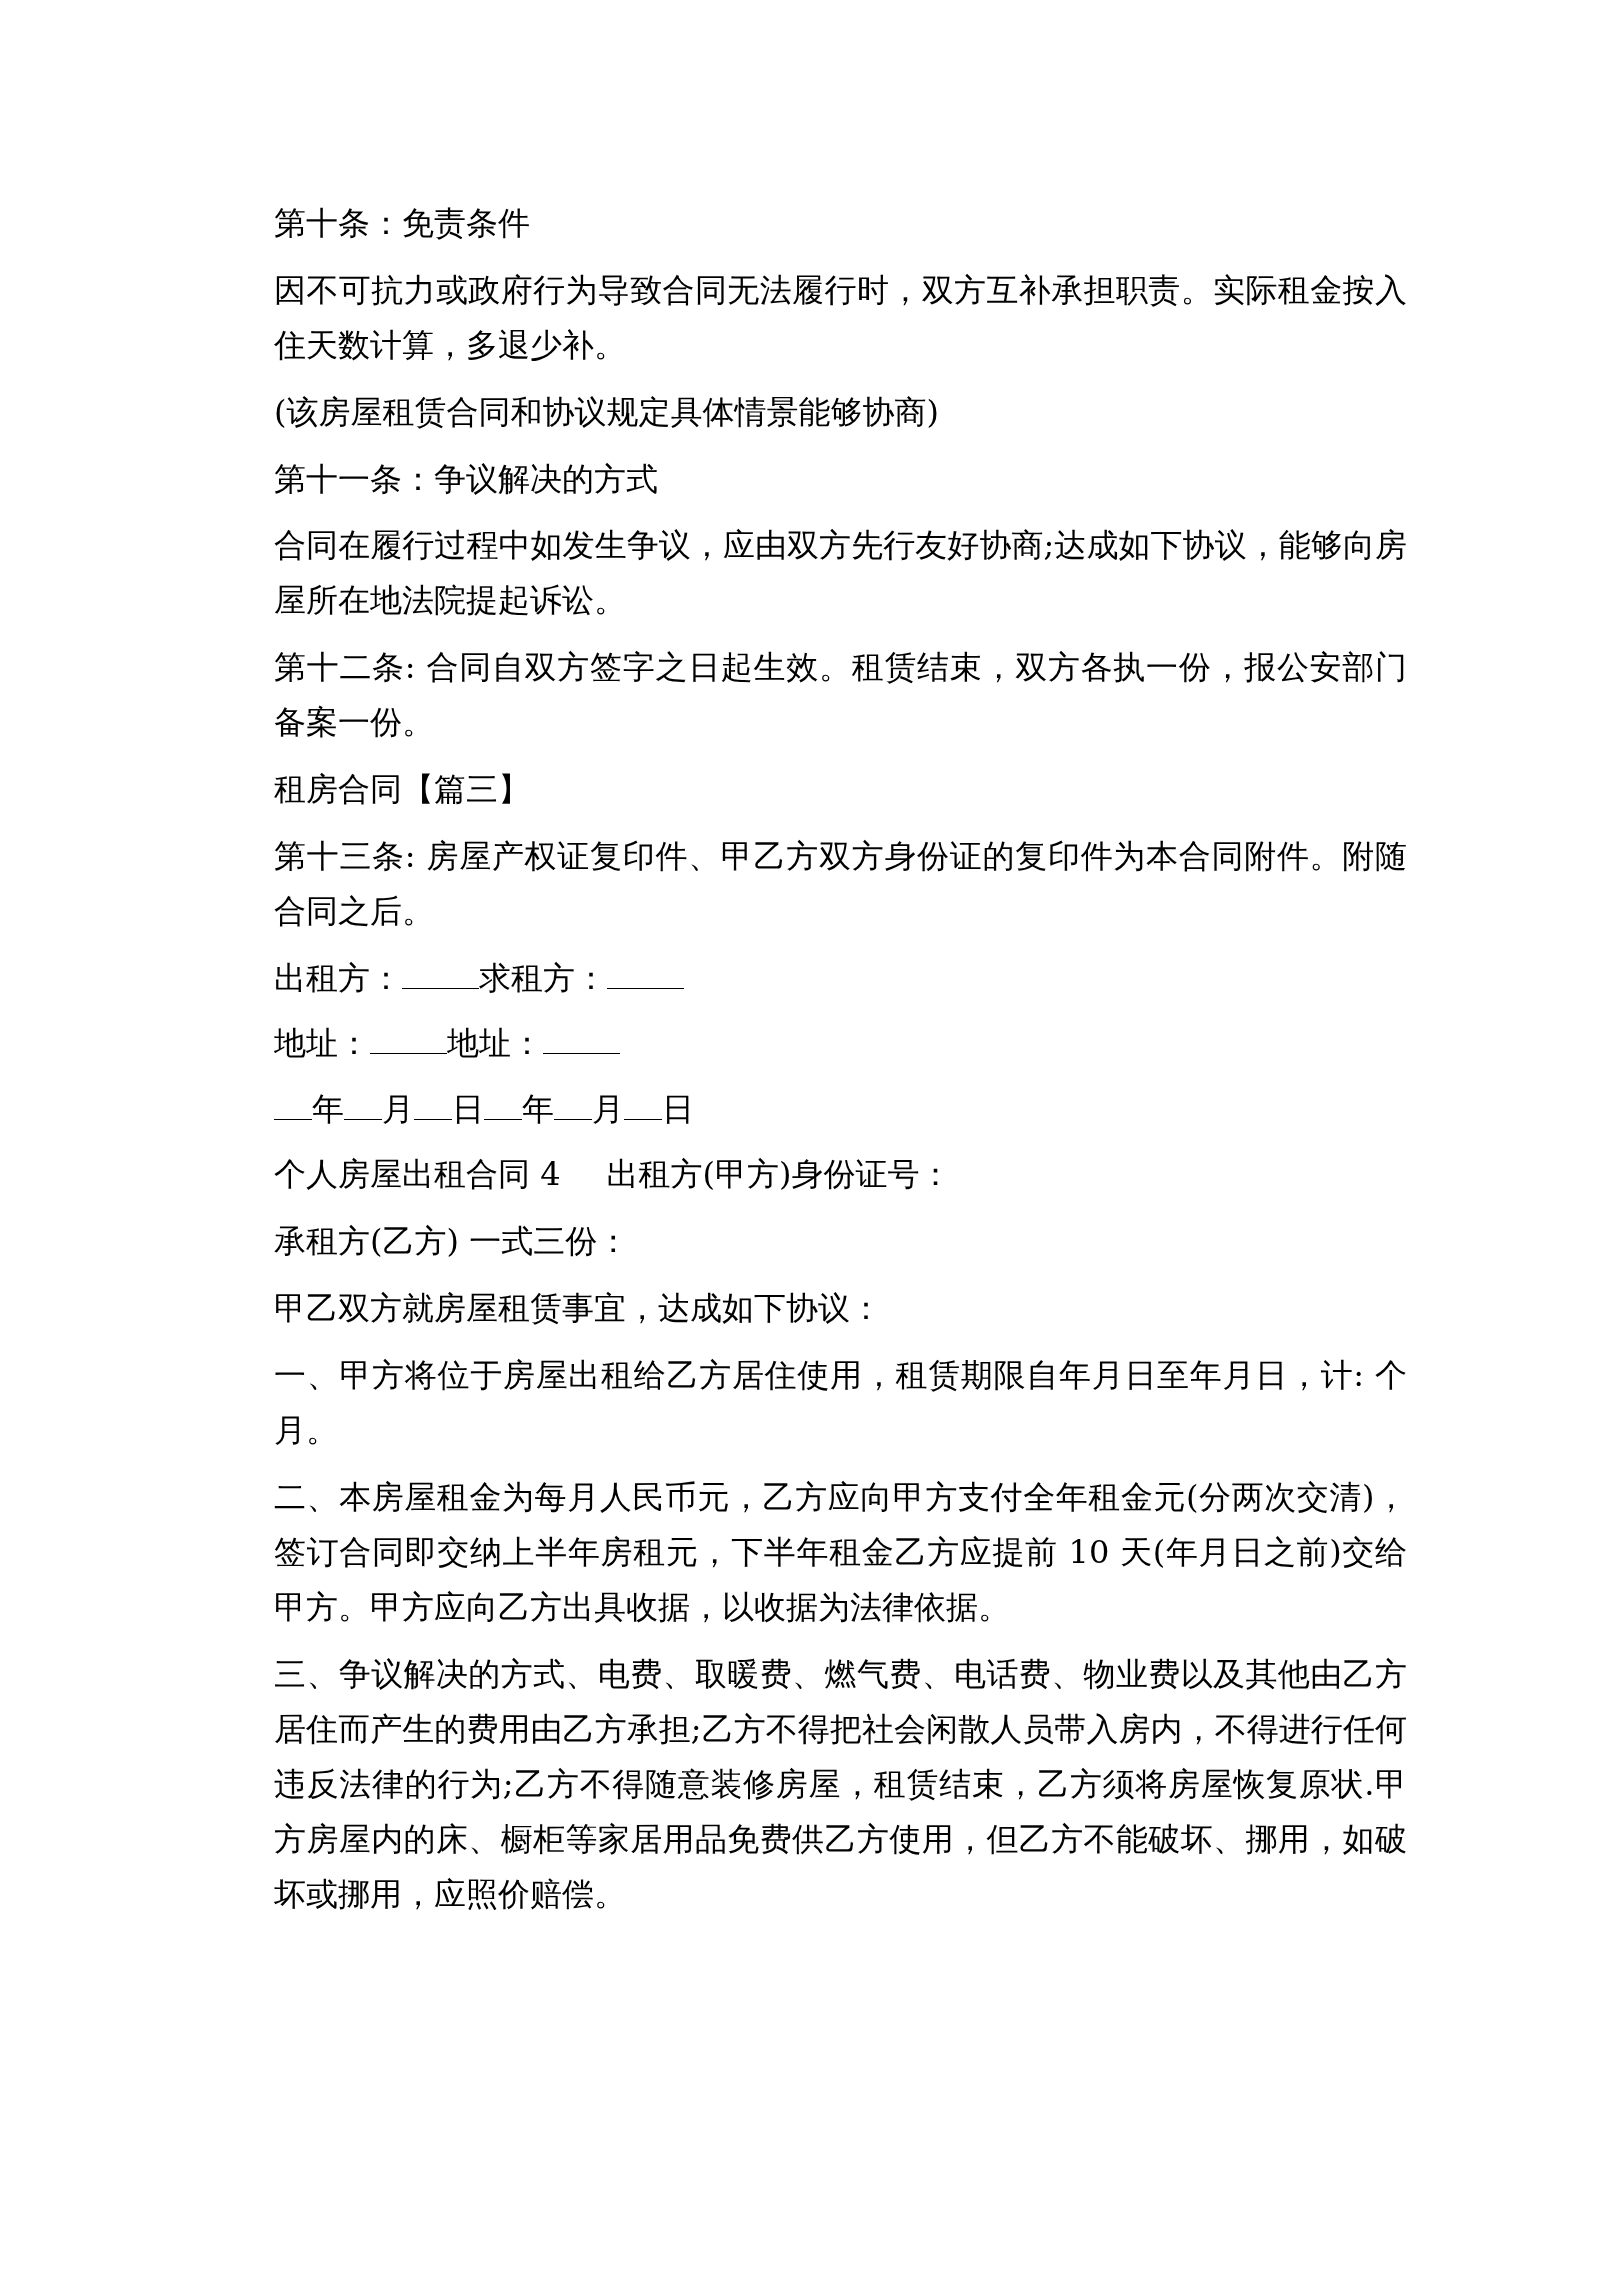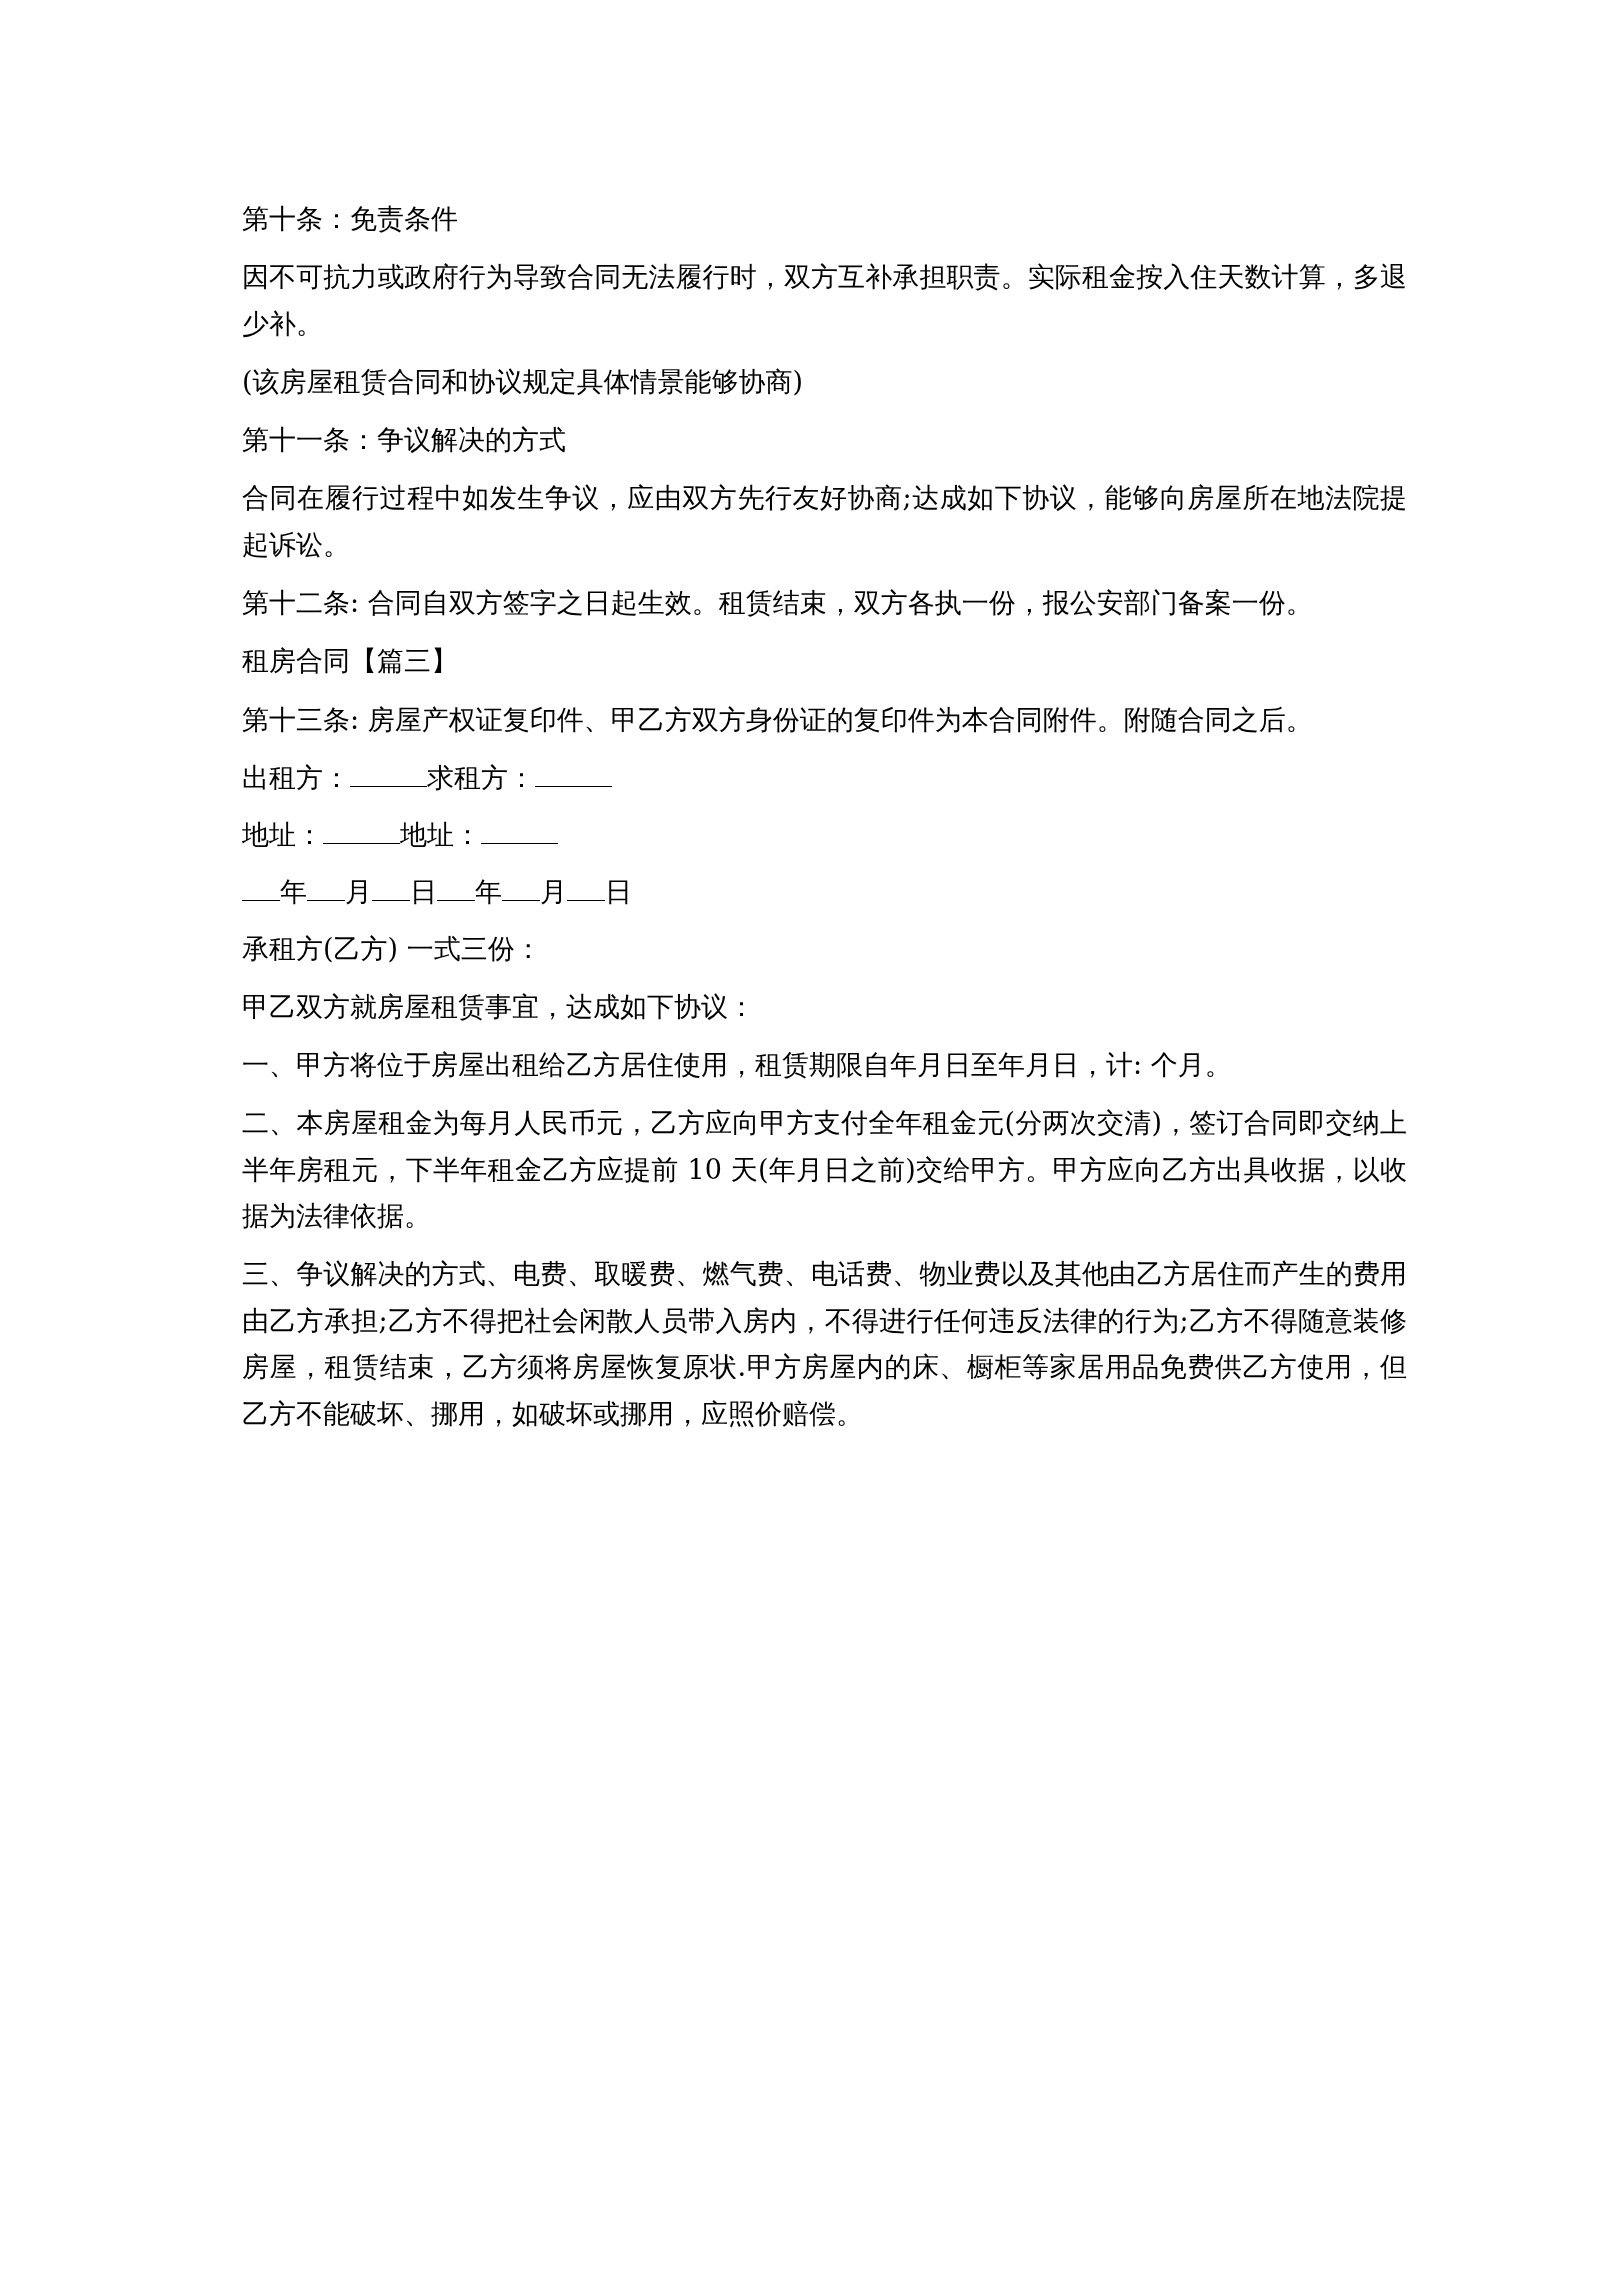--- a/index.html
+++ b/index.html
@@ -14,24 +14,25 @@
     color: #000000;
     position: relative;
   }
   .page {
     box-sizing: border-box;
     width: 1623px;
     height: 2295px;
     padding: 196px 216px 170px 242px;
   }
   .doc-body {
-    font-size: 27px;
+    font-size: 32px;
     line-height: 1.72;
     text-align: justify;
     text-justify: inter-ideograph;
+    margin-left: 32px;
   }
   p.para {
     margin: 0 0 11.8px 0;
     text-indent: 0;
   }
   p.para.tight {
     margin-bottom: 10.5px;
   }
   .blank {
     display: inline-block;
@@ -68,20 +69,23 @@
 
 
     <p class="para tight">
       <span>地址：</span><span class="blank"></span><span>地址：</span><span class="blank"></span>
     </p>
 
     <p class="para tight">
       <span class="blank sm"></span><span>年</span><span class="blank sm"></span><span>月</span><span class="blank sm"></span><span>日</span><span class="blank sm"></span><span>年</span><span class="blank sm"></span><span>月</span><span class="blank sm"></span><span>日</span>
     </p>
 
+    <p class="para">
+      <span>个人房屋出租合同 4</span><span class="gap"></span><span>出租方(甲方)身份证号：</span>
+    </p>
 
     <p class="para">承租方(乙方) 一式三份：</p>
     <p class="para">甲乙双方就房屋租赁事宜，达成如下协议：</p>
     <p class="para">一、甲方将位于房屋出租给乙方居住使用，租赁期限自年月日至年月日，计: 个月。</p>
     <p class="para">二、本房屋租金为每月人民币元，乙方应向甲方支付全年租金元(分两次交清)，签订合同即交纳上半年房租元，下半年租金乙方应提前 10 天(年月日之前)交给甲方。甲方应向乙方出具收据，以收据为法律依据。</p>
     <p class="para">三、争议解决的方式、电费、取暖费、燃气费、电话费、物业费以及其他由乙方居住而产生的费用由乙方承担;乙方不得把社会闲散人员带入房内，不得进行任何违反法律的行为;乙方不得随意装修房屋，租赁结束，乙方须将房屋恢复原状.甲方房屋内的床、橱柜等家居用品免费供乙方使用，但乙方不能破坏、挪用，如破坏或挪用，应照价赔偿。</p>
 
   </div>
 </div>
 

